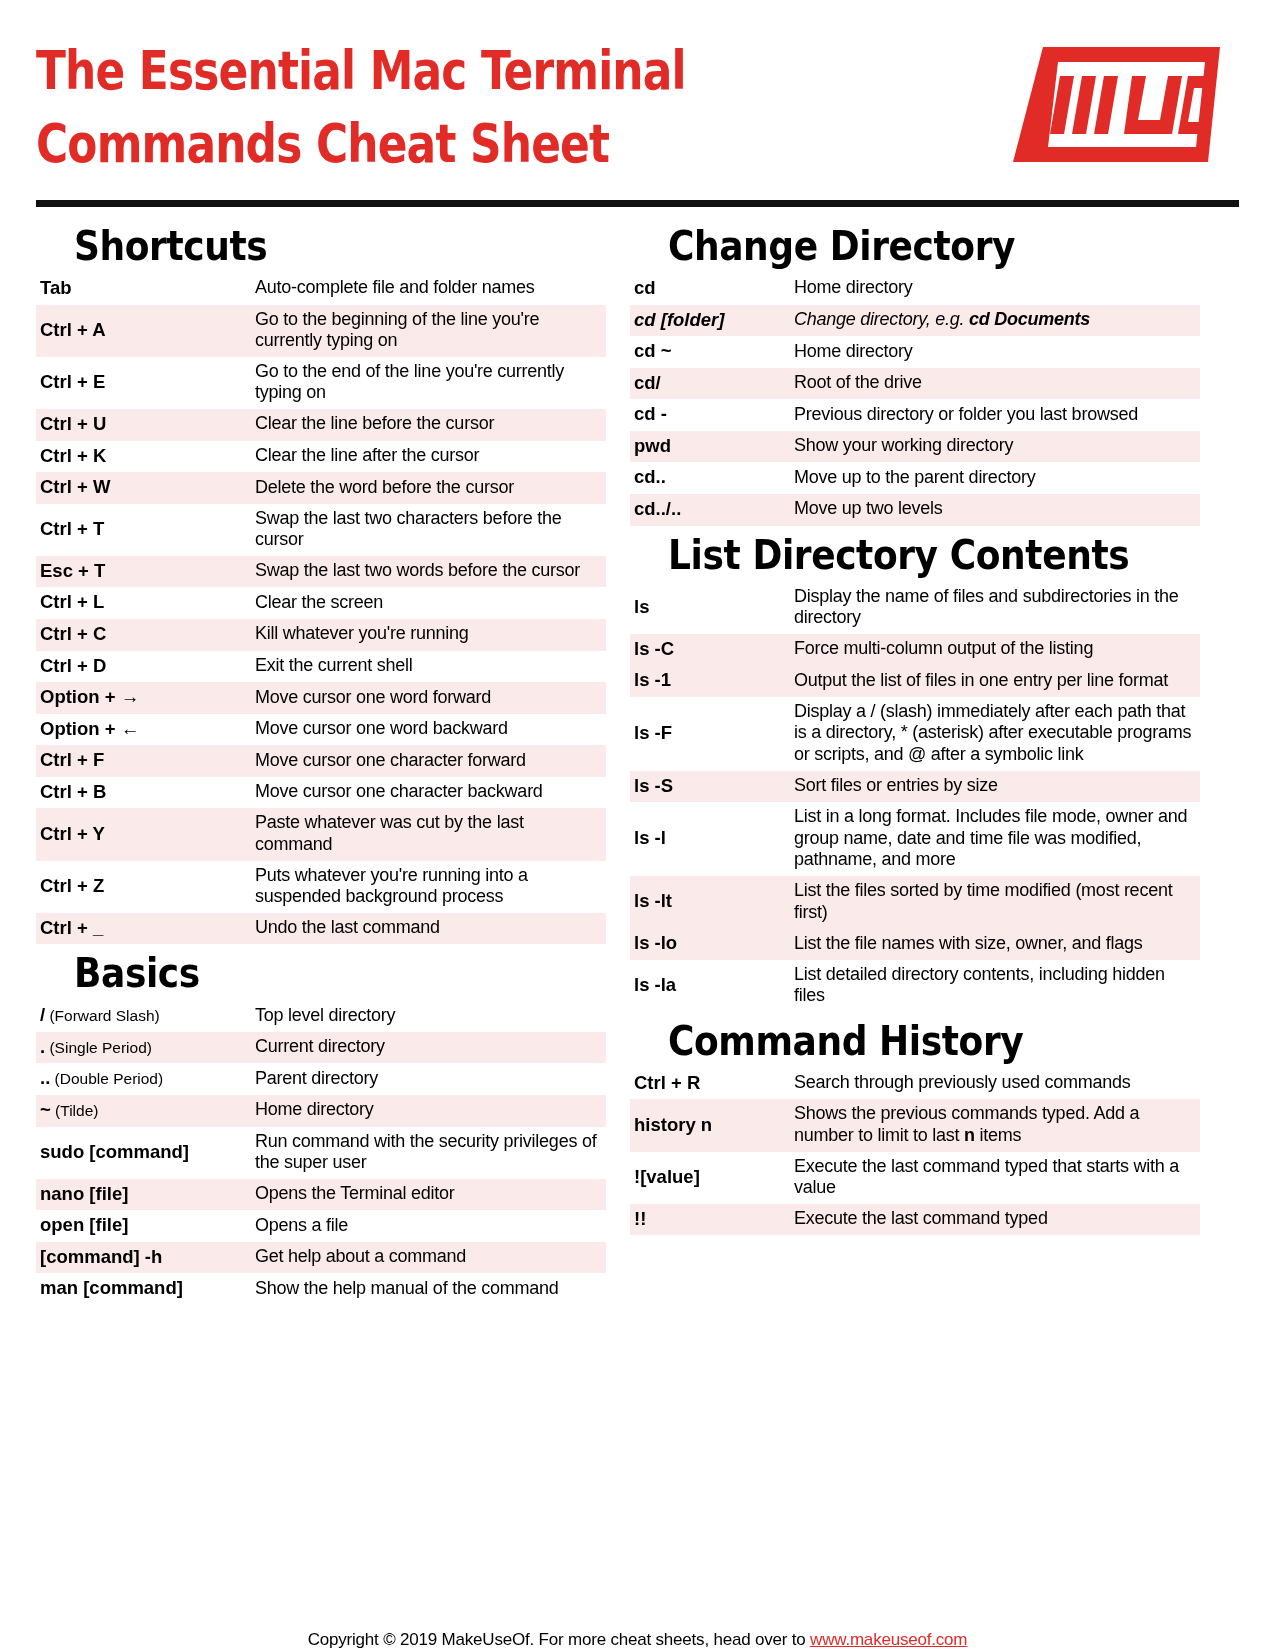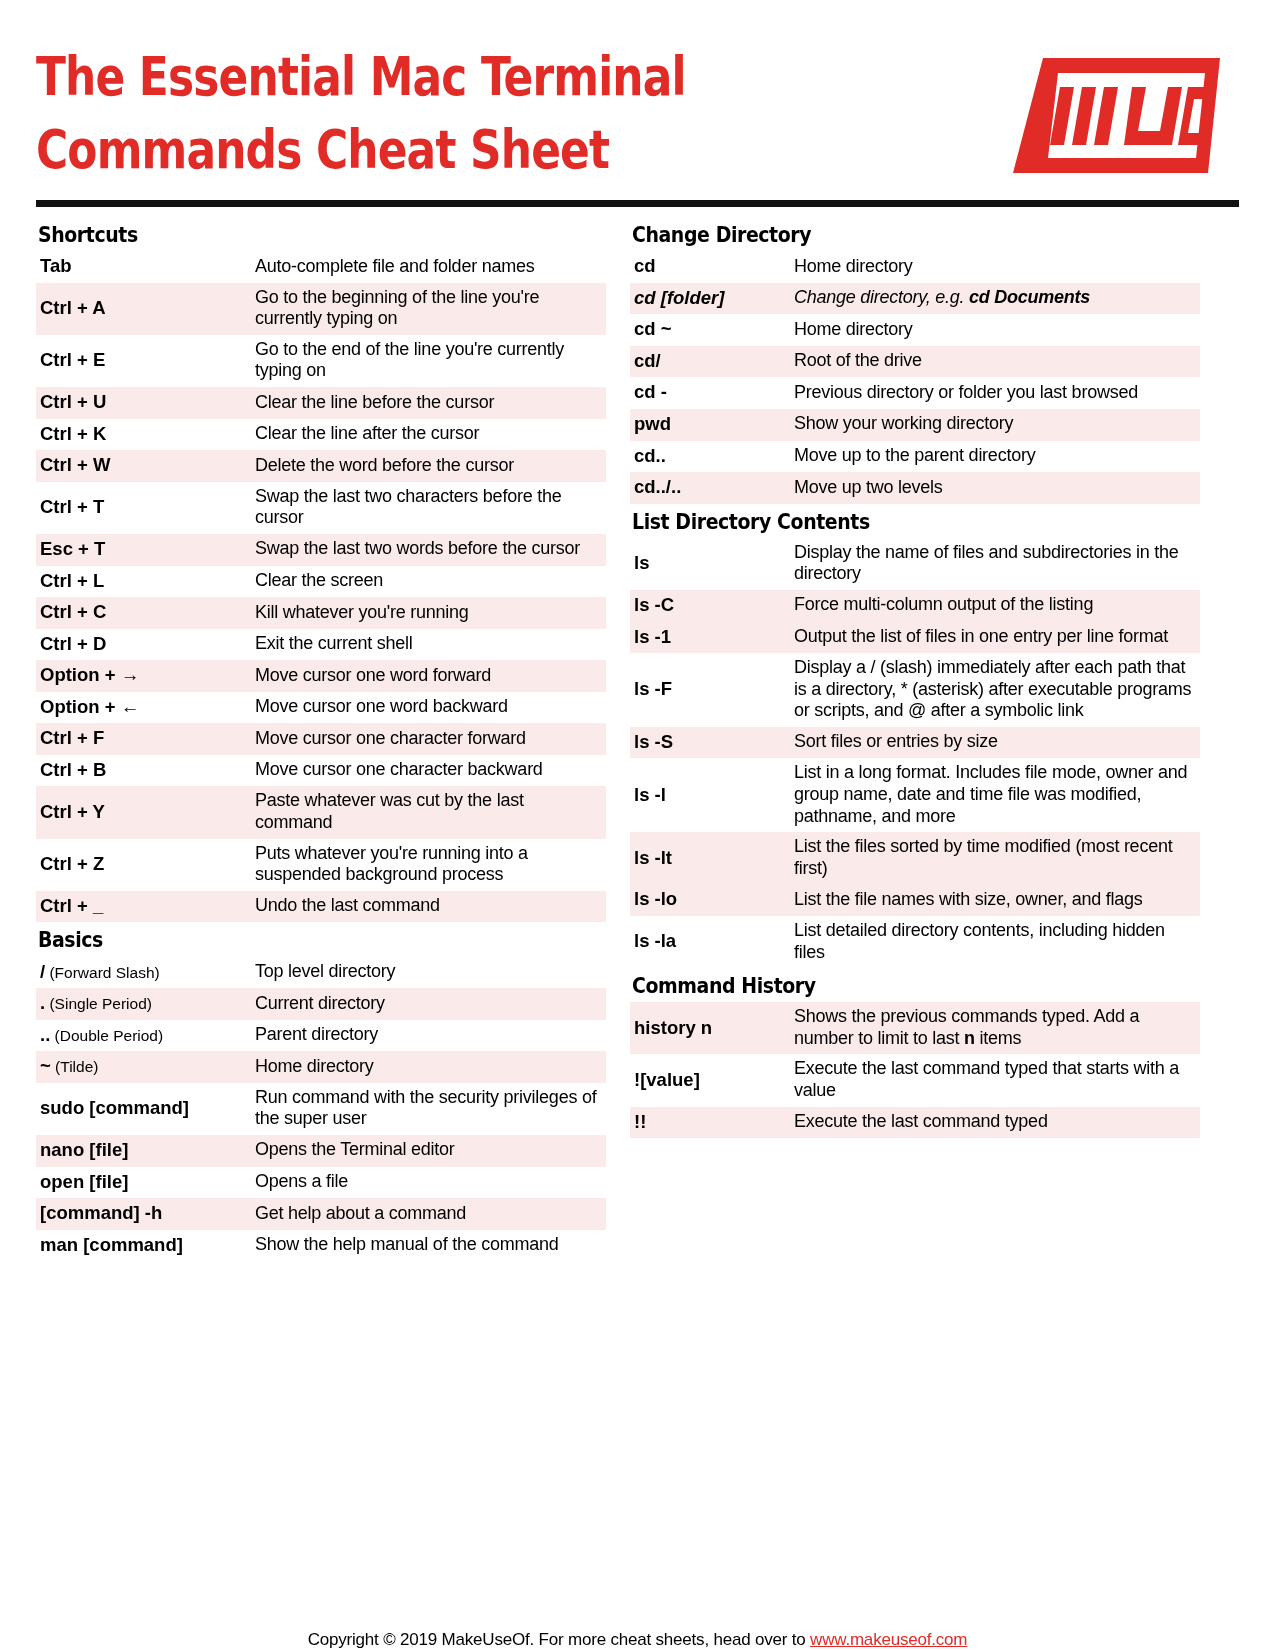--- a/index.html
+++ b/index.html
@@ -20,21 +20,21 @@
   .page {
     width: 1275px;
     height: 1650px;
     padding: 30px 36px 0 36px;
     position: relative;
   }
 
   
   .header {
     display: flex;
-    align-items: center;
+    align-items: flex-start;
     justify-content: space-between;
     height: 162px;
   }
 
   .title {
     color: #e02b27;
     font-size: 53px;
     line-height: 1.38;
     font-weight: bold;
     letter-spacing: -0.9px;
@@ -62,26 +62,27 @@
     gap: 24px;
     margin-top: 10px;
   }
 
   .col {
     width: 570px;
     flex: 0 0 570px;
   }
 
   .section-title {
-    font-size: 21px;
+    font-size: 40px;
     font-weight: bold;
     letter-spacing: -0.4px;
     font-family: "DejaVu Sans Condensed", "Liberation Sans Narrow", "Liberation Sans", sans-serif;
     padding: 6px 0 4px 2px;
     line-height: 1.15;
+    margin-left: 36px;
   }
 
   table.cheat {
     width: 100%;
     border-collapse: collapse;
     table-layout: fixed;
   }
 
   table.cheat td {
     vertical-align: middle;
@@ -364,20 +365,24 @@
             <tr>
               <td class="key">ls -la</td>
               <td class="desc">List detailed directory contents, including hidden files</td>
             </tr>
           </tbody>
       </table>
 
       <div class="section-title">Command History</div>
       <table class="cheat">
         <tbody id="tbl-history">
+            <tr>
+              <td class="key">Ctrl + R</td>
+              <td class="desc">Search through previously used commands</td>
+            </tr>
             <tr class="alt">
               <td class="key">history n</td>
               <td class="desc">Shows the previous commands typed. Add a number to limit to last <b>n</b> items</td>
             </tr>
             <tr>
               <td class="key">![value]</td>
               <td class="desc">Execute the last command typed that starts with a value</td>
             </tr>
             <tr class="alt">
               <td class="key">!!</td>

